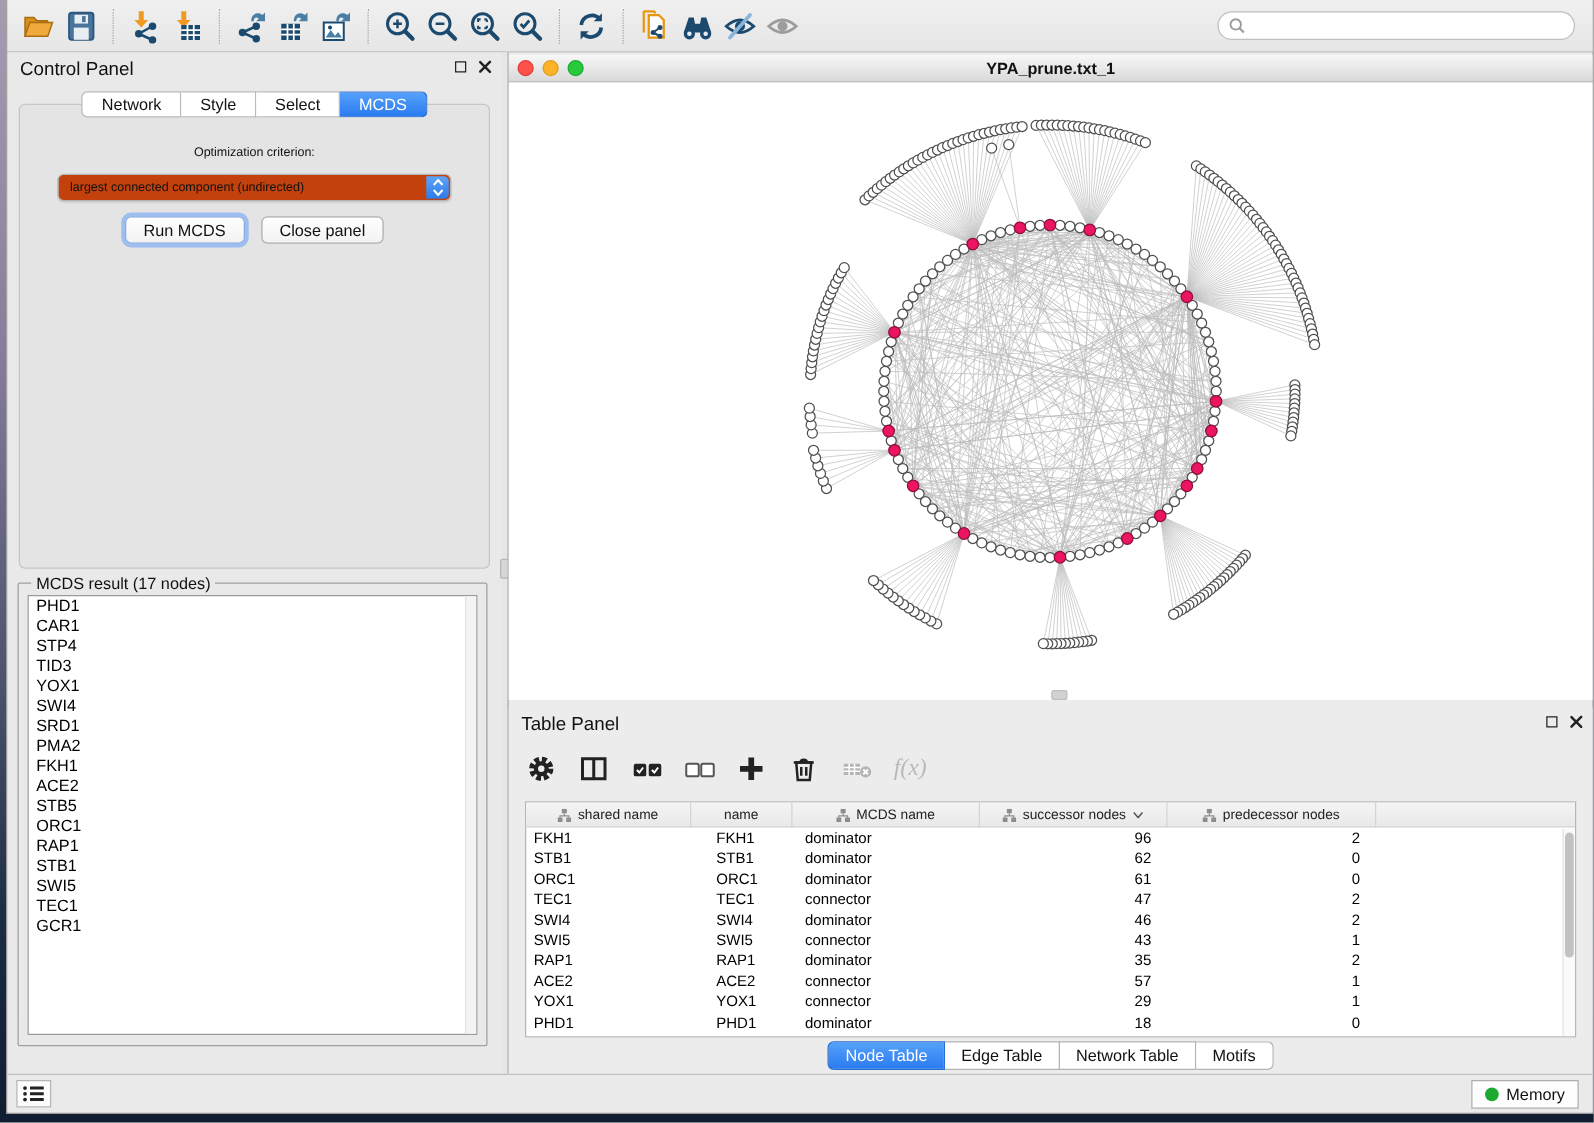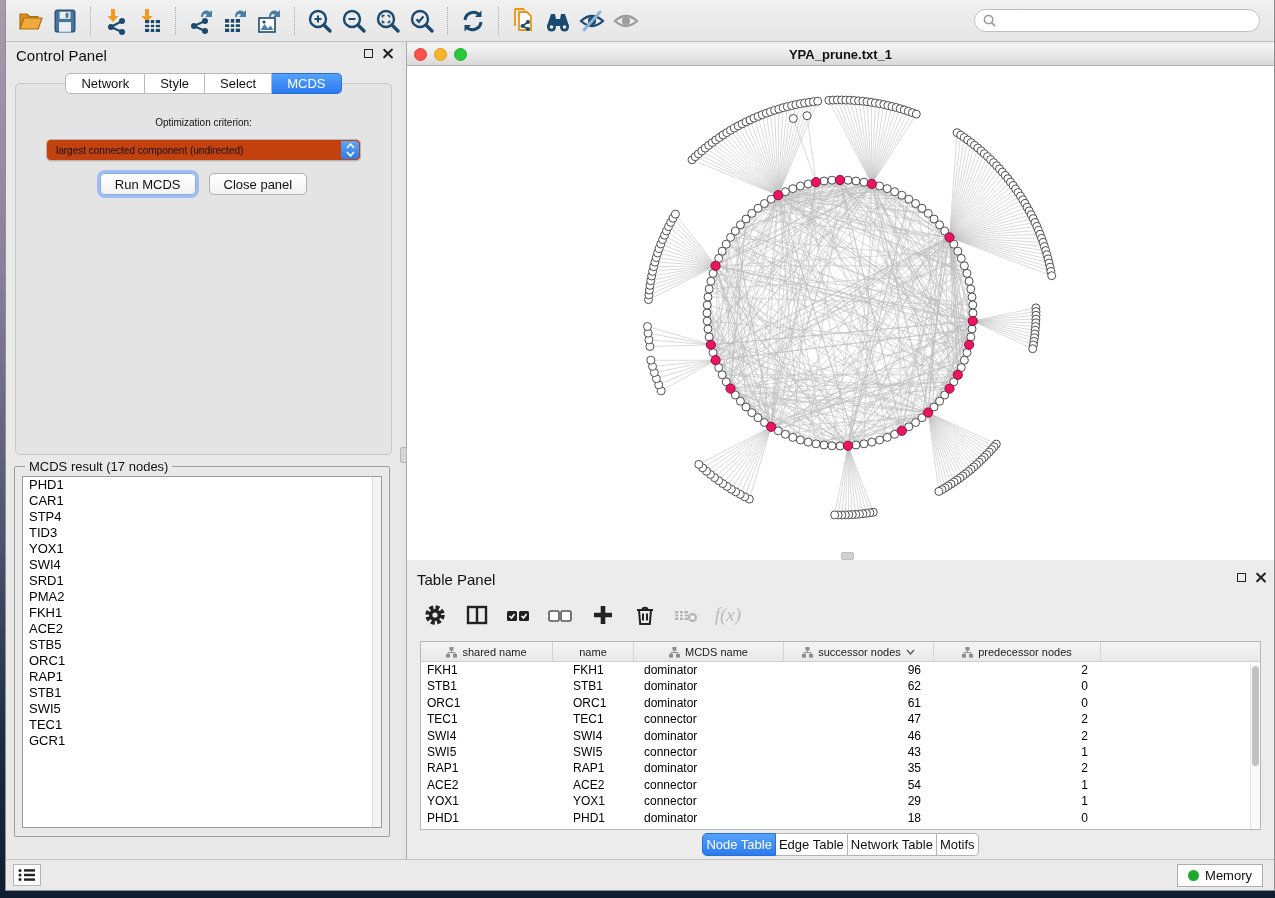--- a/index.html
+++ b/index.html
@@ -50,31 +50,31 @@
   .net-titlebar { position:absolute; left:0; right:0; top:2px; height:22px; background:linear-gradient(#f7f7f7,#d9d9d9); border-bottom:1px solid #b2b2b2; display:flex; align-items:center; }
   .tl { width:13px; height:13px; border-radius:50%; margin-left:7px; }
   .tl.red{background:#fc5249;border:1px solid #e03e38;} .tl.yel{background:#fdb32a;border:1px solid #e09c1a;} .tl.grn{background:#28c93d;border:1px solid #1eab30;}
   .net-title { position:absolute; left:0; right:0; text-align:center; font-size:13px; font-weight:700; color:#111; }
   .net-view { position:absolute; left:0; right:0; top:24px; height:494px; background:#fff; }
   .hsplit-handle { position:absolute; left:50%; top:486px; width:13px; height:8px; background:#d2d2d2; border:1px solid #bdbdbd; border-radius:2px; z-index:2; }
 
   
   .table-panel { position:absolute; left:0; right:0; top:524px; bottom:0; background:#ececec; }
   .tp-toolbar { position:absolute; left:14px; top:30px; height:38px; display:flex; align-items:center; gap:16px; }
-  .tp-btn { width:26px; height:26px; display:flex; align-items:center; justify-content:flex-end; }
+  .tp-btn { width:26px; height:26px; display:flex; align-items:center; justify-content:flex-start; }
   .fx { font-family:"Liberation Serif", serif; font-style:italic; font-size:19px; color:#b9b9b9; }
   .tbl { position:absolute; left:13px; right:13px; top:75px; height:189px; background:#fff; border:1px solid #b7b7b7; overflow:hidden; }
   .thead { display:flex; height:20px; background:linear-gradient(#f4f4f4,#e9e9e9); border-bottom:1px solid #cfcfcf; }
   .th { display:flex; align-items:center; justify-content:center; gap:5px; font-size:11px; color:#222; border-right:1px solid #d4d4d4; height:20px;text-align:center; }
   .trow { display:flex; height:16.4px; align-items:center; }
   .td { font-size:12px; color:#000; height:16.4px; line-height:16.4px; white-space:nowrap; overflow:hidden; }
   .tbl-scroll { position:absolute; right:0; top:21px; bottom:0; width:10px; background:#fafafa; border-left:1px solid #e3e3e3; }
   .tbl-thumb { position:absolute; left:1px; right:1px; top:3px; height:100px; background:#c2c2c2; border-radius:5px; }
   .tp-tabs { position:absolute; left:0; right:0; top:267px; display:flex; justify-content:center; }
-  .tp-tab { height:23px; padding:0 3px; background:#fff; border:1px solid #b3b3b3; border-left:none; font-size:13px; color:#111; display:flex; align-items:center; }
+  .tp-tab { height:23px; padding:0 13px; background:#fff; border:1px solid #b3b3b3; border-left:none; font-size:13px; color:#111; display:flex; align-items:center; }
   .tp-tab:first-child { border-left:1px solid #b3b3b3; border-radius:5px 0 0 5px; }
   .tp-tab:last-child { border-radius:0 5px 5px 0; }
   .tp-tab.active { background:linear-gradient(#55a1fb,#2a7bf0); color:#fff; border-color:#2a6fd4; }
 
   
   .status-bar { position:absolute; left:0; right:0; bottom:0; height:31px; background:#eaeaea; border-top:1px solid #c0c0c0; }
   .list-btn { position:absolute; left:7px; top:4px; width:28px; height:22px; background:#fcfcfc; border:1px solid #b5b5b5; display:flex; align-items:center; justify-content:center; }
   .memory-btn { position:absolute; right:11px; top:4px; height:23px; background:#fdfdfd; border:1px solid #adadad; display:flex; align-items:center; gap:6px; padding:0 10px; font-size:13px; color:#111; }
   .mem-dot { width:11px; height:11px; border-radius:50%; background:#1da830; }
 </style>
@@ -1323,21 +1323,21 @@
                 <div class="td" style="width: 132px; text-align: left; padding-left: 6px;">RAP1</div>
                 <div class="td" style="width: 81px; text-align: left; padding-left: 20px;">RAP1</div>
                 <div class="td" style="width: 150px; text-align: left; padding-left: 10px;">dominator</div>
                 <div class="td" style="width: 150px; text-align: right; padding-right: 13px;">35</div>
                 <div class="td" style="width: 167px; text-align: right; padding-right: 13px;">2</div>
               </div>
               <div class="trow">
                 <div class="td" style="width: 132px; text-align: left; padding-left: 6px;">ACE2</div>
                 <div class="td" style="width: 81px; text-align: left; padding-left: 20px;">ACE2</div>
                 <div class="td" style="width: 150px; text-align: left; padding-left: 10px;">connector</div>
-                <div class="td" style="width: 150px; text-align: right; padding-right: 13px;">54</div>
+                <div class="td" style="width: 150px; text-align: right; padding-right: 13px;">57</div>
                 <div class="td" style="width: 167px; text-align: right; padding-right: 13px;">1</div>
               </div>
               <div class="trow">
                 <div class="td" style="width: 132px; text-align: left; padding-left: 6px;">YOX1</div>
                 <div class="td" style="width: 81px; text-align: left; padding-left: 20px;">YOX1</div>
                 <div class="td" style="width: 150px; text-align: left; padding-left: 10px;">connector</div>
                 <div class="td" style="width: 150px; text-align: right; padding-right: 13px;">29</div>
                 <div class="td" style="width: 167px; text-align: right; padding-right: 13px;">1</div>
               </div>
               <div class="trow">

